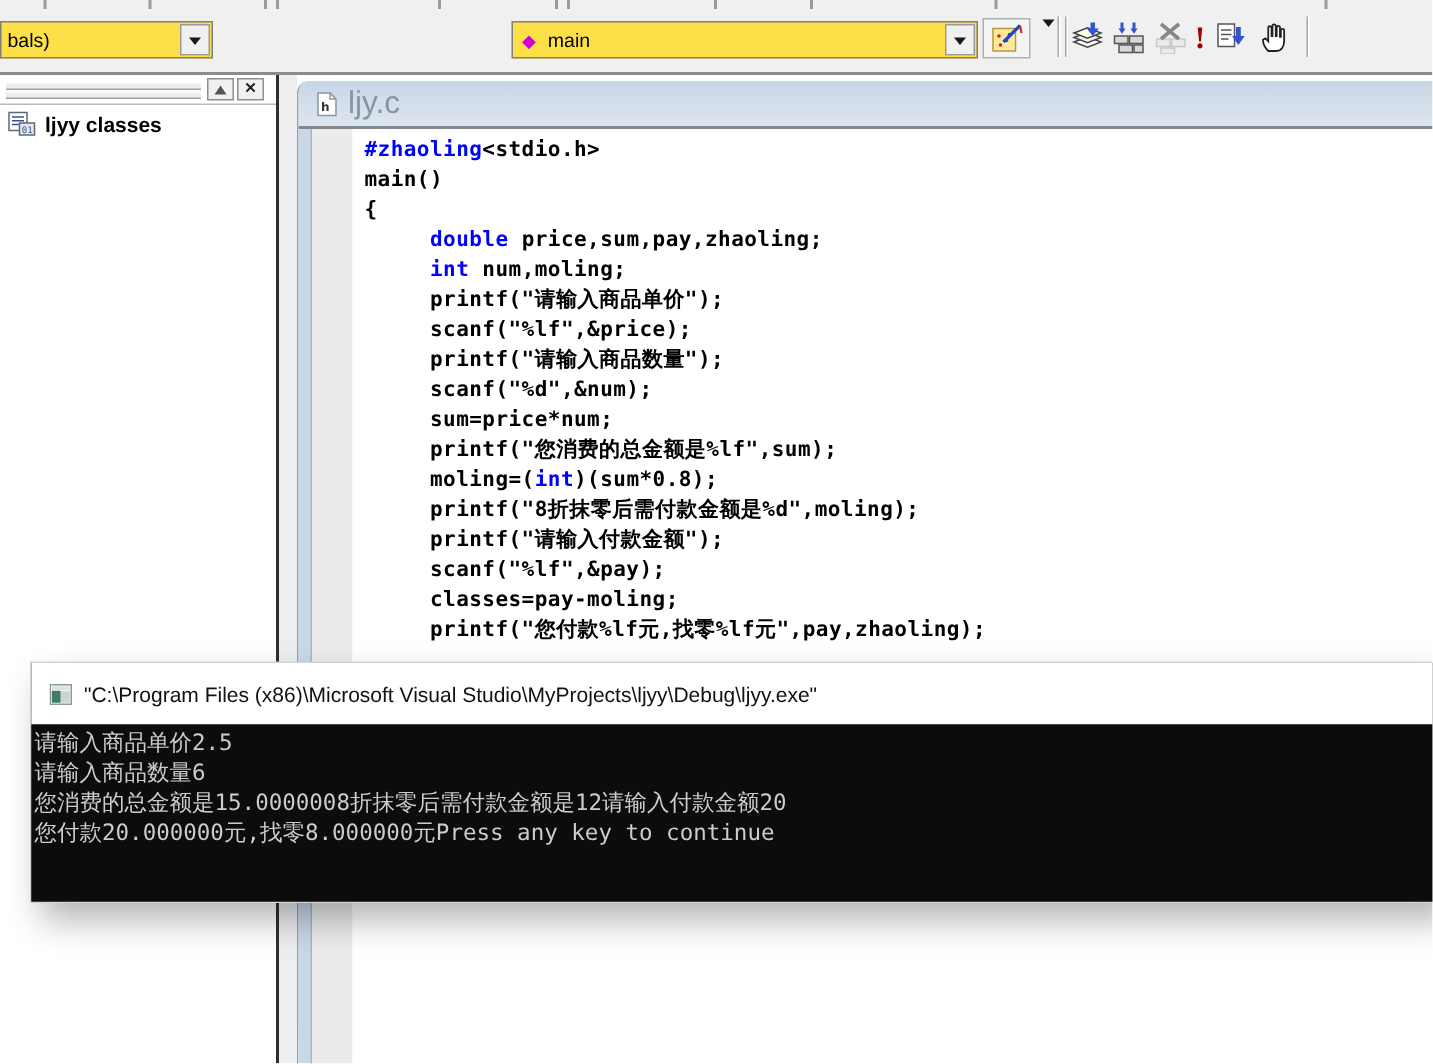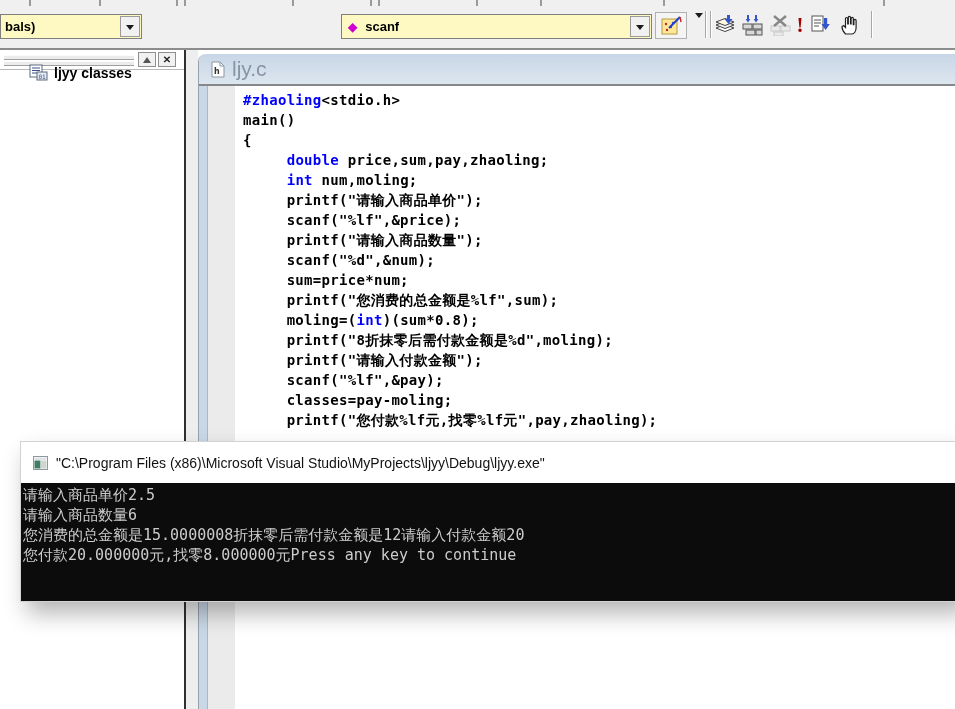--- a/index.html
+++ b/index.html
@@ -3,23 +3,23 @@
 <meta charset="utf-8">
 <style>
   html,body{margin:0;padding:0;}
   .screen{position:relative;width:955px;height:709px;background:#ffffff;overflow:hidden;
           font-family:"Liberation Sans",sans-serif;-webkit-font-smoothing:antialiased;}
 
   
   .toolbar{position:absolute;left:0;top:0;width:955px;height:48px;background:#f0f0f0;
            border-bottom:2px solid #8c8c8c;}
   .notch{position:absolute;top:0;width:2px;height:6px;background:#9a9a9a;}
-  .combo{position:absolute;top:14px;height:23px;background:#fef9c3;border:1px solid #7f7f7f;
+  .combo{position:absolute;top:14px;height:23px;background:#fde047;border:1px solid #7f7f7f;
          display:flex;align-items:center;overflow:hidden;white-space:nowrap;
-         font-size:13px;font-weight:700;color:#000;}
+         font-size:13px;font-weight:400;color:#000;}
   .combo .txt{padding-left:4px;overflow:hidden;white-space:nowrap;}
   .combo .arrow{position:absolute;right:1px;top:1px;bottom:1px;width:18px;background:#f1f1f1;
          border:1px solid #9a9a9a;display:flex;align-items:center;justify-content:center;}
   .tri-down{width:0;height:0;border:4px solid transparent;border-top:5px solid #1a1a1a;margin-top:5px;}
   .diamond{color:#d000d0;font-size:12px;margin:0 4px 0 6px;line-height:1;}
   .tool-btn{position:absolute;top:13px;width:24px;height:24px;background:transparent;border:none;
             padding:0;display:flex;align-items:center;justify-content:center;}
   .wizard-btn{position:absolute;left:655px;top:12px;width:32px;height:27px;background:#f4f4f4;
             border:1px solid #b0b0b0;display:flex;align-items:center;justify-content:center;padding:0;}
   .wiz-arrow{position:absolute;left:691px;top:18px;width:16px;border:none;background:transparent;padding:0;}
@@ -31,21 +31,21 @@
   .workspace{position:absolute;left:0;top:50px;width:184px;bottom:0;background:#fff;
              border-right:2px solid #303030;}
   .grip{position:absolute;left:4px;width:130px;height:3px;background:#ececec;
         border-top:1px solid #fbfbfb;border-bottom:1px solid #9f9f9f;}
   .ws-btn{position:absolute;top:2px;width:18px;height:15px;background:#f1f1f1;border:1px solid #8f8f8f;
           display:flex;align-items:center;justify-content:center;padding:0;}
   .tri-up{width:0;height:0;border:4px solid transparent;border-bottom:6px solid #555;margin-bottom:3px;}
   .xglyph{font-size:10px;line-height:1;color:#222;font-weight:700;}
   .ws-divider{position:absolute;left:0;right:0;top:19px;height:2px;
               border-top:1px solid #b9b9b9;border-bottom:1px solid #ffffff;}
-  .tree-item{position:absolute;left:5px;top:14px;display:flex;align-items:center;gap:6px;margin-left:24px;}
+  .tree-item{position:absolute;left:5px;top:24px;display:flex;align-items:center;gap:6px;}
   .tree-label{font-size:14px;font-weight:700;color:#000;}
 
   
   .mdi-strip{position:absolute;left:186px;top:50px;width:12px;bottom:0;background:#eceef0;}
 
   
   .editor{position:absolute;left:198px;top:54px;right:-4px;bottom:-2px;background:#fff;
           border-left:1px solid #98a0a8;border-top-left-radius:8px;}
   .editor-titlebar{height:30px;background:linear-gradient(#c7d6e6,#dde6ef);
           border-top-left-radius:8px;border-bottom:2px solid #84898e;
@@ -91,21 +91,21 @@
     <div class="combo" style="left:0;width:140px">
       <span class="txt">bals)</span>
       <span class="arrow">
           <span class="tri-down"></span>
         </span>
     </div>
 
 
     <div class="combo" style="left:341px;width:309px">
       <span class="diamond">◆</span>
-      <span class="txt">scanf</span>
+      <span class="txt">main</span>
       <span class="arrow">
           <span class="tri-down"></span>
         </span>
     </div>
 
     <button class="wizard-btn">
       <svg width="22" height="22" viewBox="0 0 22 22">
         <rect x="2" y="4" width="15" height="15" fill="#ffe999" stroke="#b59a3c"></rect>
         <circle cx="6" cy="9" r="1.2" fill="#cc2222"></circle>
           <circle cx="11" cy="12" r="1.2" fill="#cc2222"></circle>

